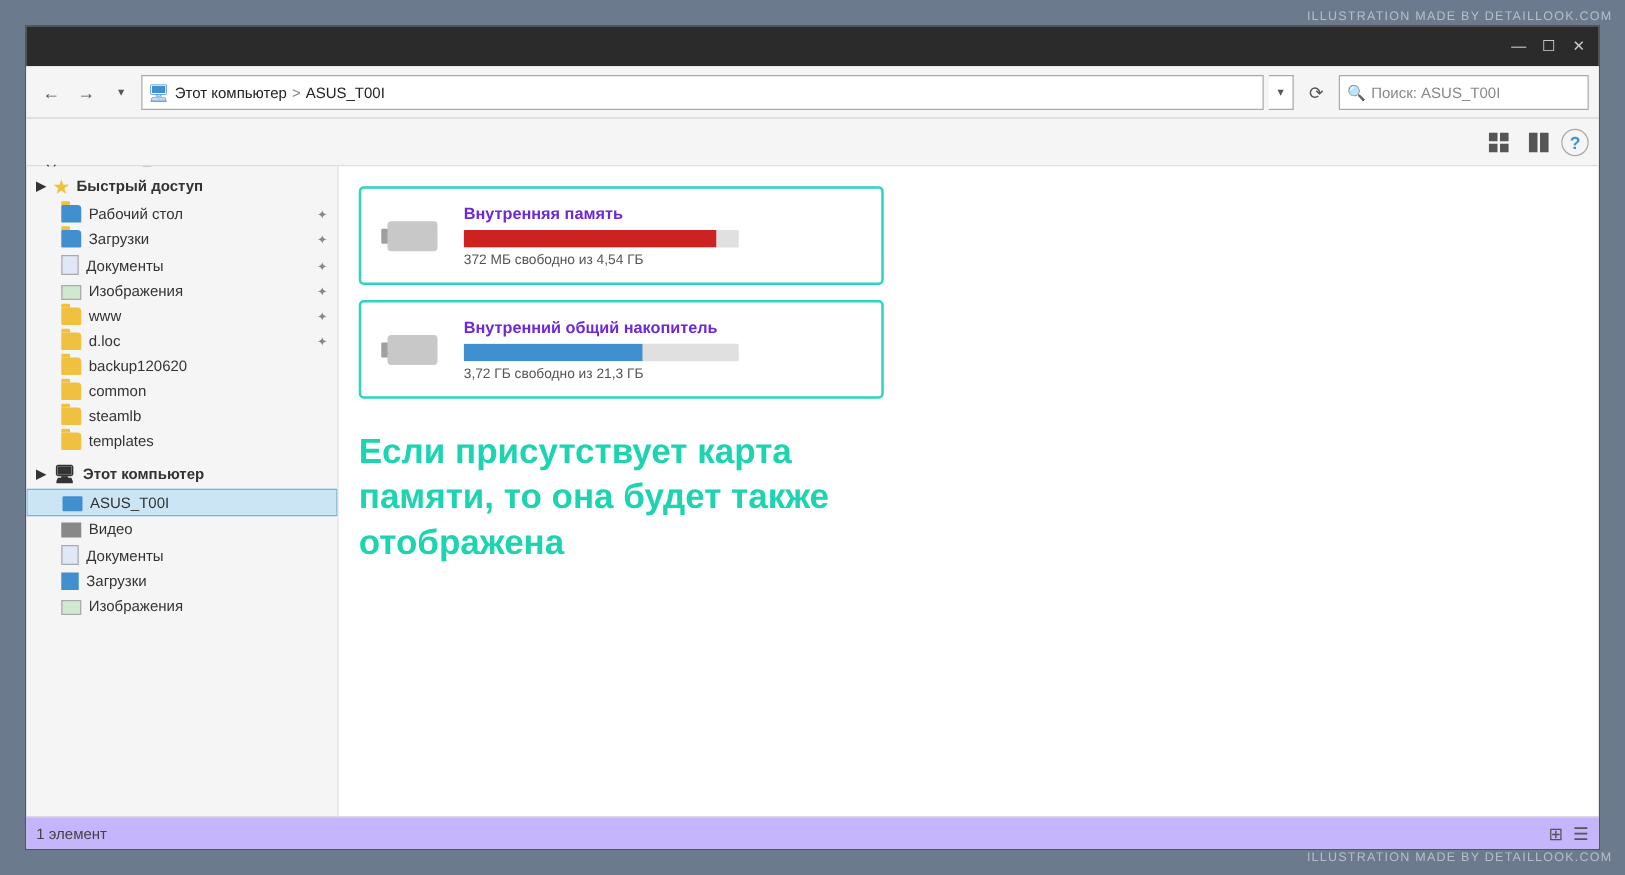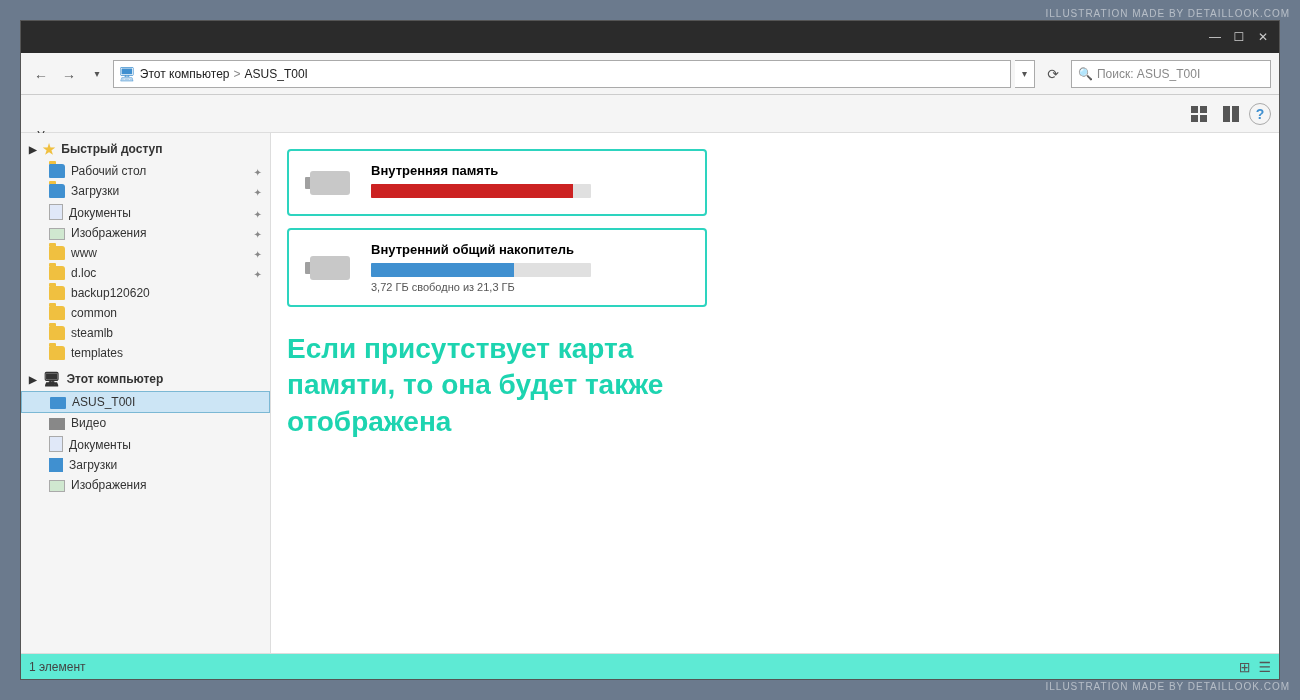--- a/index.html
+++ b/index.html
@@ -282,21 +282,21 @@
       left: 0;
       border-radius: 1px;
     }
 
     .storage-info {
       flex: 1;
     }
     .storage-name {
       font-size: 13px;
       font-weight: 600;
-      color: #000000;
+      color: #6d28d9;
       margin-bottom: 6px;
     }
     .storage-bar-container {
       width: 220px;
       height: 14px;
       background: #e0e0e0;
       border-radius: 1px;
       margin-bottom: 4px;
       overflow: hidden;
     }
@@ -315,21 +315,21 @@
       margin-top: 24px;
       font-size: 28px;
       font-weight: 700;
       color: #1dd4b0;
       line-height: 1.3;
     }
 
     
     .statusbar {
       height: 26px;
-      background: #5eead4;
+      background: #c4b5fd;
       border-top: 1px solid #ddd;
       display: flex;
       align-items: center;
       padding: 0 8px;
       font-size: 12px;
       color: #444;
       flex-shrink: 0;
       justify-content: space-between;
     }
     .statusbar-right {
@@ -487,20 +487,21 @@
       <div class="storage-card">
         <div class="usb-icon">
           <div class="usb-connector"></div>
           <div class="usb-body"></div>
         </div>
         <div class="storage-info">
           <div class="storage-name">Внутренняя память</div>
           <div class="storage-bar-container">
             <div class="storage-bar red" style="width: 92%;"></div>
           </div>
+          <div class="storage-size">372 МБ свободно из 4,54 ГБ</div>
         </div>
       </div>
 
       <div class="storage-card">
         <div class="usb-icon">
           <div class="usb-connector"></div>
           <div class="usb-body"></div>
         </div>
         <div class="storage-info">
           <div class="storage-name">Внутренний общий накопитель</div>

